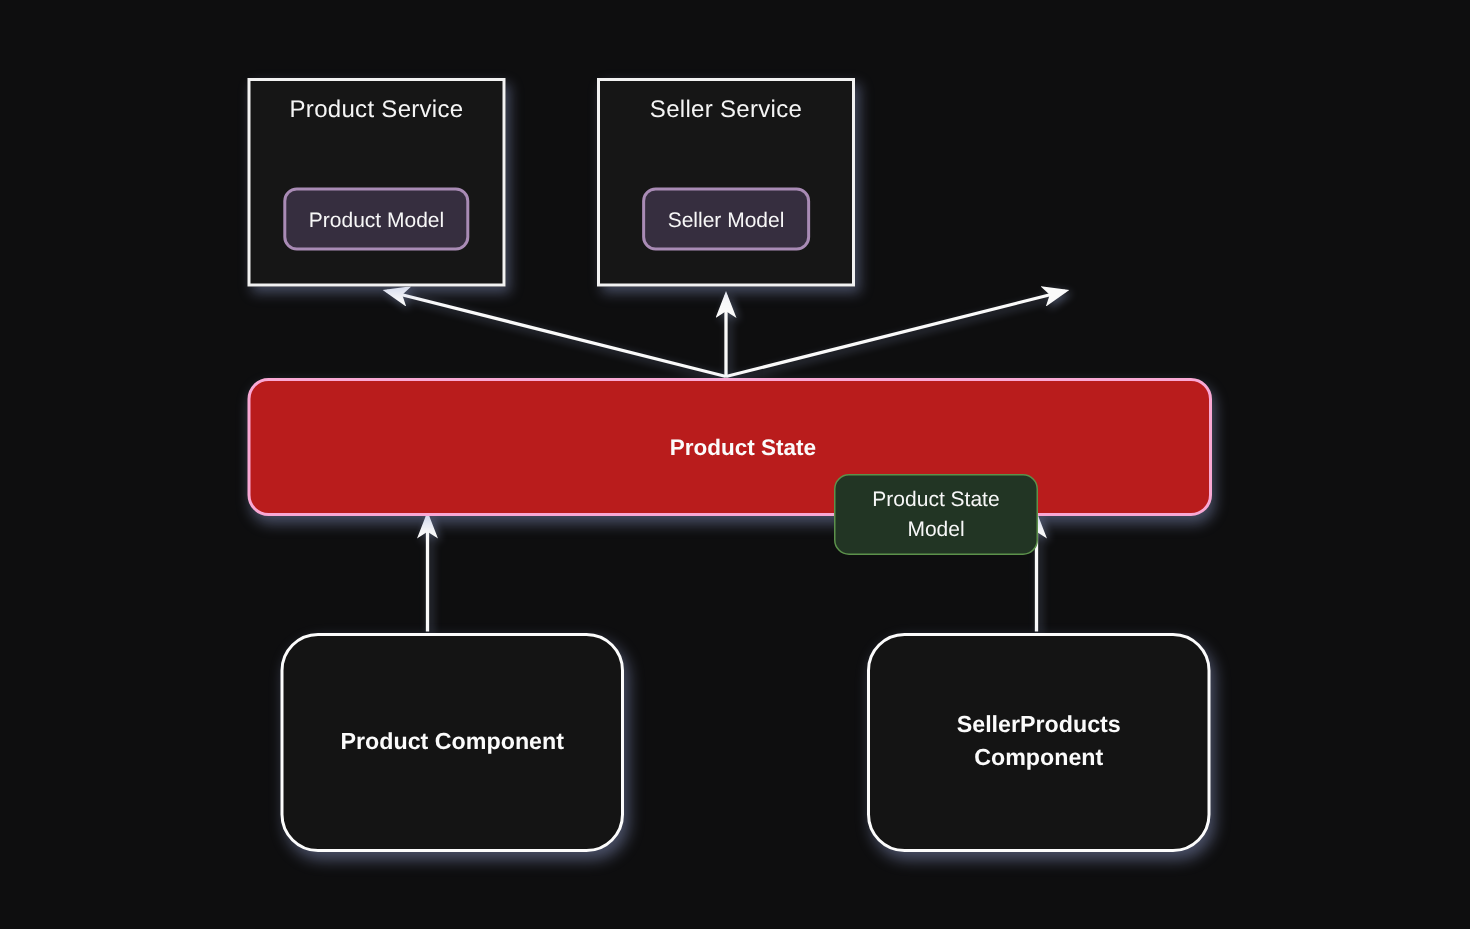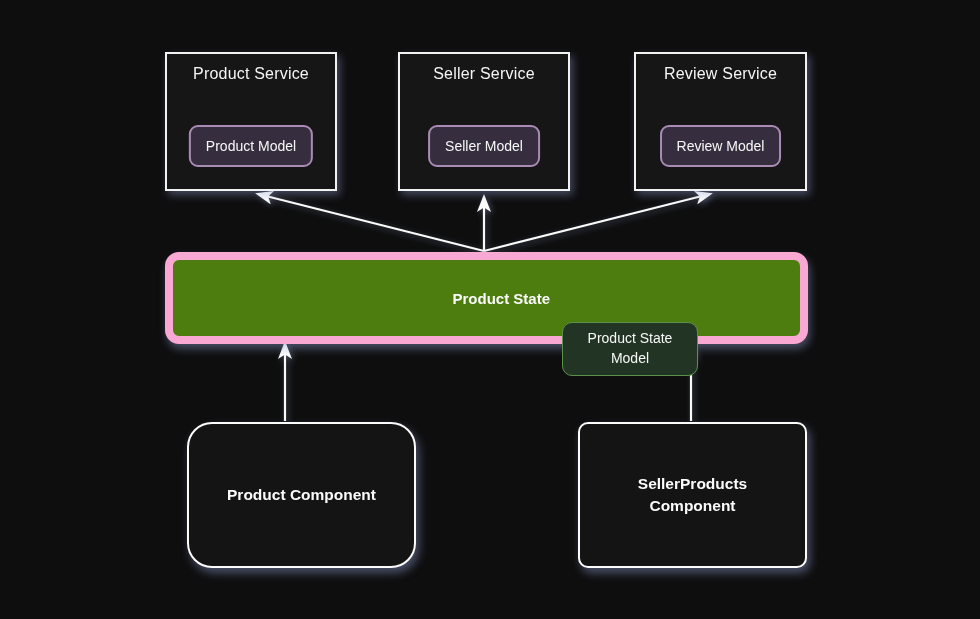--- a/index.html
+++ b/index.html
@@ -55,23 +55,23 @@
   .svc-review  { left: 634px; width: 173px; }
 
   
   .state-bar {
     position: absolute;
     left: 165px;
     top: 252px;
     width: 643px;
     height: 92px;
     box-sizing: border-box;
-    border: 8px solid #f9a8d4;
+    border: 2px solid #f9a8d4;
     border-radius: 14px;
-    background: #4d7c0f;
+    background: #b91c1c;
     box-shadow: 2px 5px 9px rgba(150, 165, 215, 0.42);
   }
   .state-label {
     position: absolute;
     left: 0;
     top: 0;
     bottom: 0;
     width: 377px;
     display: flex;
     align-items: center;
@@ -116,21 +116,21 @@
     align-items: center;
     justify-content: center;
     text-align: center;
     font-weight: bold;
     font-size: 15.5px;
     line-height: 1.4;
     color: #fbfbfb;
     padding: 0 28px;
   }
   .cmp-product { left: 187px; }
-  .cmp-sellerproducts { left: 578px; border-radius: 10px; }
+  .cmp-sellerproducts { left: 578px; }
 
   
   .arrows {
     position: absolute;
     left: 0;
     top: 0;
     pointer-events: none;
     filter: drop-shadow(2px 2px 3px rgba(140, 155, 195, 0.45));
   }
 </style>
@@ -161,26 +161,20 @@
     </div>
   </div>
 
   <div class="service svc-product">
     <div class="service-title">Product Service</div>
     <div class="model-chip">
       <span>Product Model</span>
     </div>
   </div>
 
-  <div class="service svc-review">
-    <div class="service-title">Review Service</div>
-    <div class="model-chip">
-      <span>Review Model</span>
-    </div>
-  </div>
 
   <div class="state-bar">
     <div class="state-label">Product State</div>
     <div class="state-chip">
       <span>Product State Model</span>
     </div>
   </div>
 
   <div class="component cmp-product">
     <span>Product Component</span>

